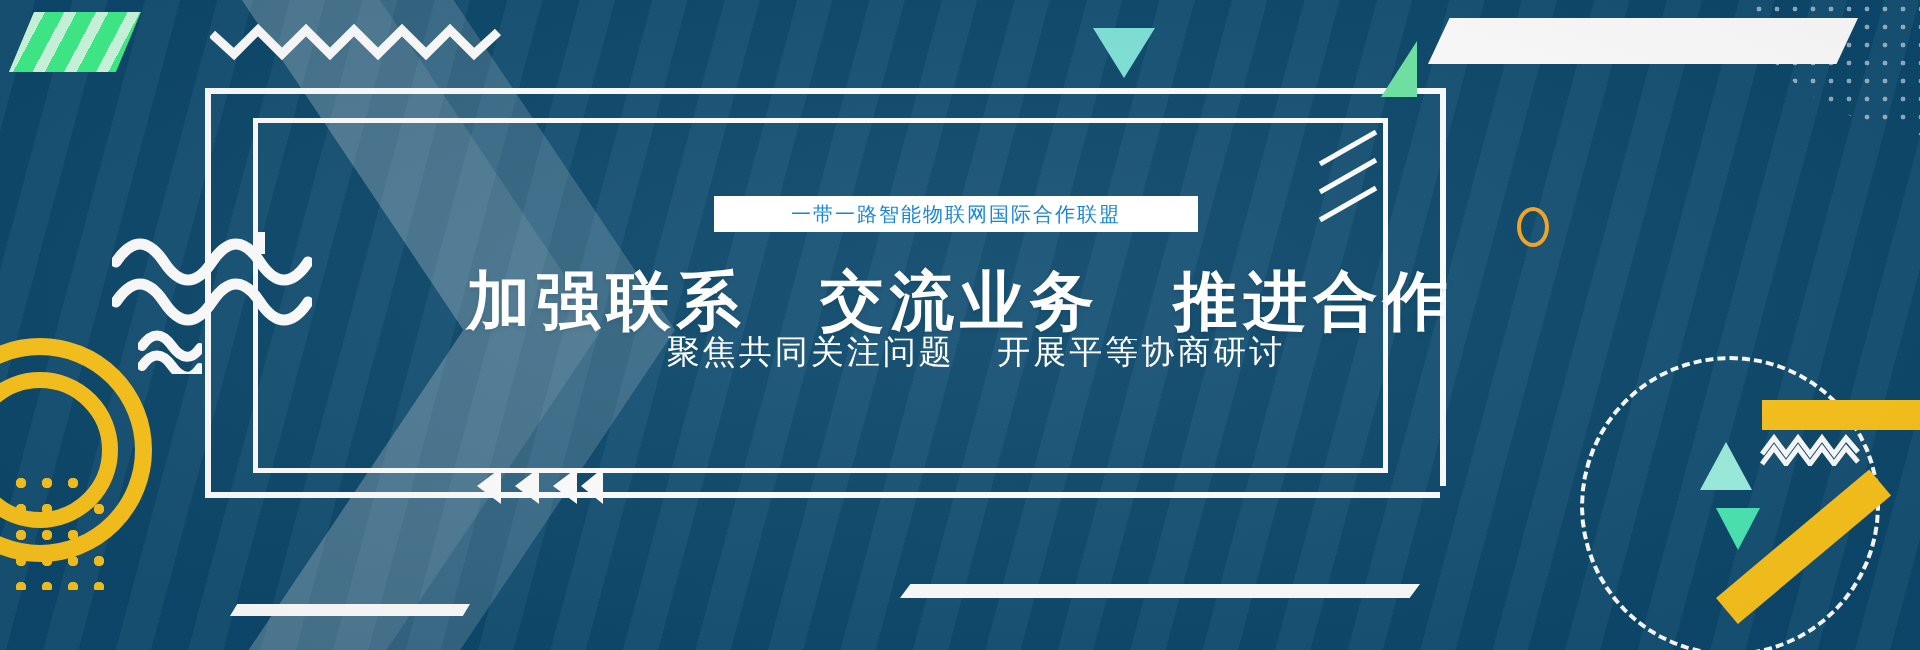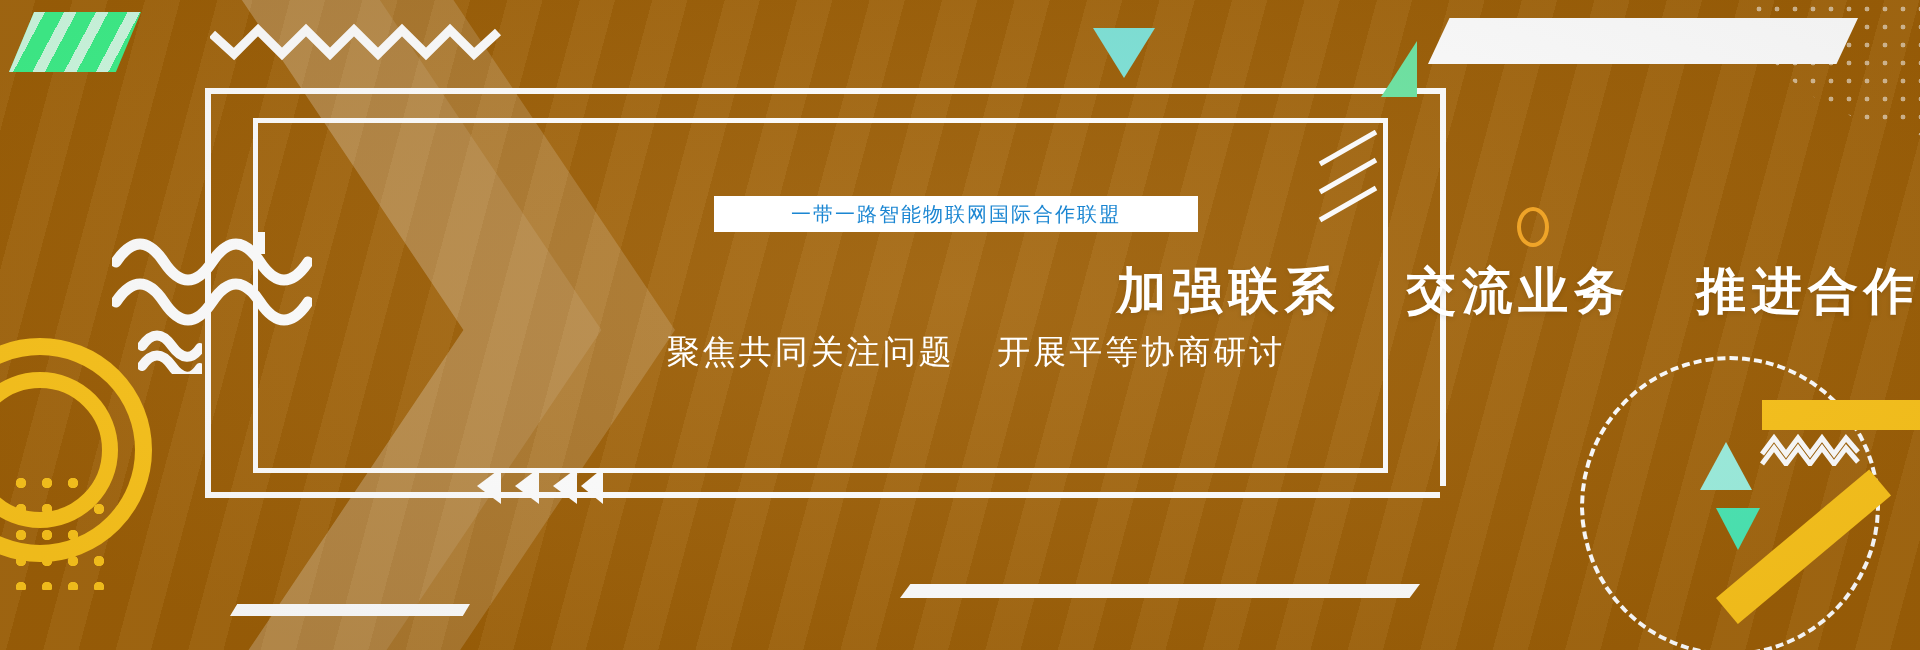--- a/index.html
+++ b/index.html
@@ -1,20 +1,20 @@
 <!DOCTYPE html>
 <html><head>
 <meta charset="utf-8">
 <style>
   html,body{margin:0;padding:0;background:#ffffff;}
   .banner{
     position:relative;
     width:1920px;height:650px;
     overflow:hidden;
-    background:#a16207;
+    background:#0c4a6e;
     font-family:"Liberation Sans","DejaVu Sans",sans-serif;
   }
   
   .stripes{
     position:absolute;inset:0;
     background:repeating-linear-gradient(
       105deg,
       rgba(255,255,255,0.045) 0px,
       rgba(255,255,255,0.045) 34px,
       rgba(0,0,0,0.028) 34px,
@@ -63,22 +63,22 @@
   .pill{
     position:absolute;left:714px;top:196px;width:484px;height:36px;
     background:#ffffff;display:flex;align-items:center;justify-content:center;
     pointer-events:auto;
   }
   .pill span{
     color:#1b86d2;font-size:20px;letter-spacing:2px;font-weight:400;
     white-space:nowrap;
   }
   .headline{
-    position:absolute;left:0;top:258px;width:1920px;text-align:right;
-    color:#ffffff;font-size:50px;font-weight:bold;letter-spacing:6px;
+    position:absolute;left:0;top:258px;width:1920px;text-align:center;
+    color:#ffffff;font-size:64px;font-weight:bold;letter-spacing:6px;
     text-shadow:0 2px 5px rgba(0,0,0,0.10);
     pointer-events:auto;
   }
   .headline .gap{display:inline-block;width:26px;}
   .subline{
     position:absolute;left:0;top:330px;width:1920px;text-align:center;
     color:#ffffff;font-size:33px;font-weight:400;letter-spacing:3px;
     pointer-events:auto;
     padding-left:16px;
   }

